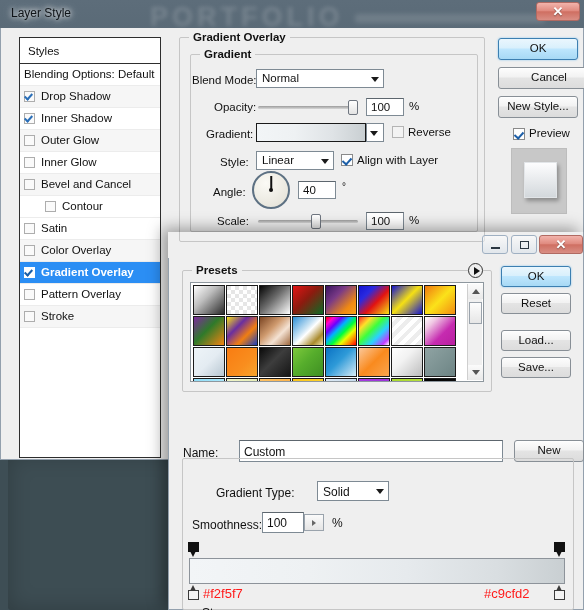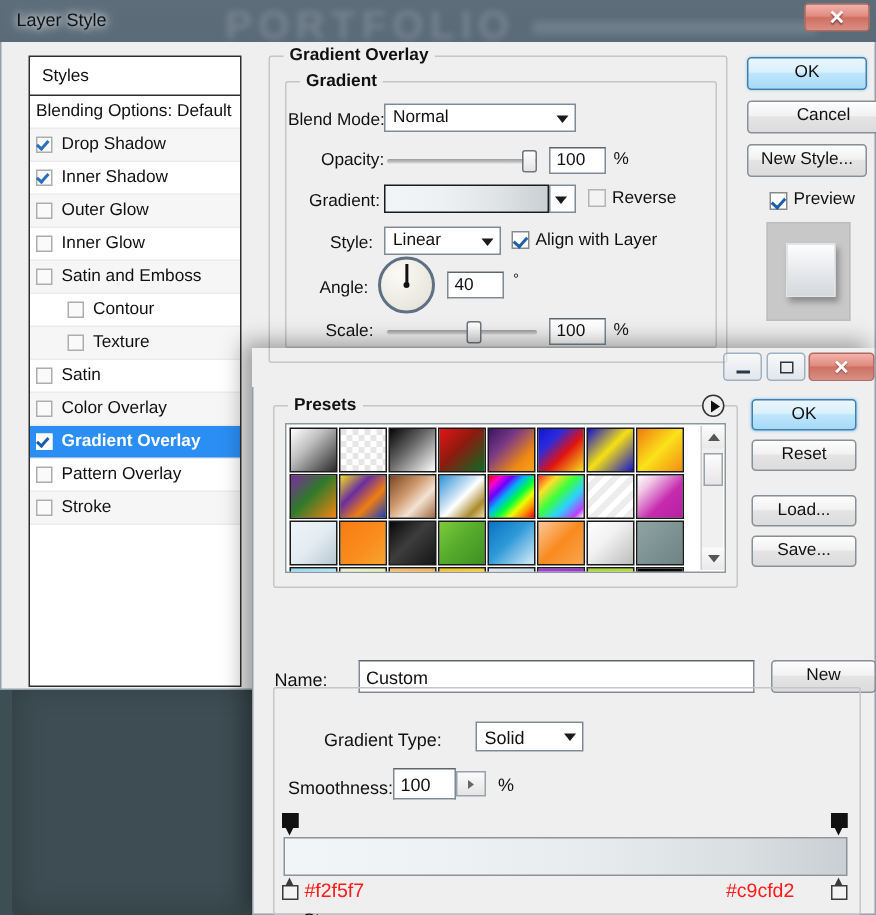--- a/index.html
+++ b/index.html
@@ -312,29 +312,25 @@
       <div class="sl-row alt">
         <span class="mini"></span>
         <span class="lbltxt">Outer Glow</span>
       </div>
       <div class="sl-row">
         <span class="mini"></span>
         <span class="lbltxt">Inner Glow</span>
       </div>
       <div class="sl-row alt">
         <span class="mini"></span>
-        <span class="lbltxt">Satin and Emboss</span>
+        <span class="lbltxt">Bevel and Cancel</span>
       </div>
       <div class="sl-row indent">
         <span class="mini"></span>
         <span class="lbltxt">Contour</span>
-      </div>
-      <div class="sl-row indent alt">
-        <span class="mini"></span>
-        <span class="lbltxt">Texture</span>
       </div>
       <div class="sl-row">
         <span class="mini"></span>
         <span class="lbltxt">Satin</span>
       </div>
       <div class="sl-row alt">
         <span class="mini"></span>
         <span class="lbltxt">Color Overlay</span>
       </div>
       <div class="sl-row sel">

